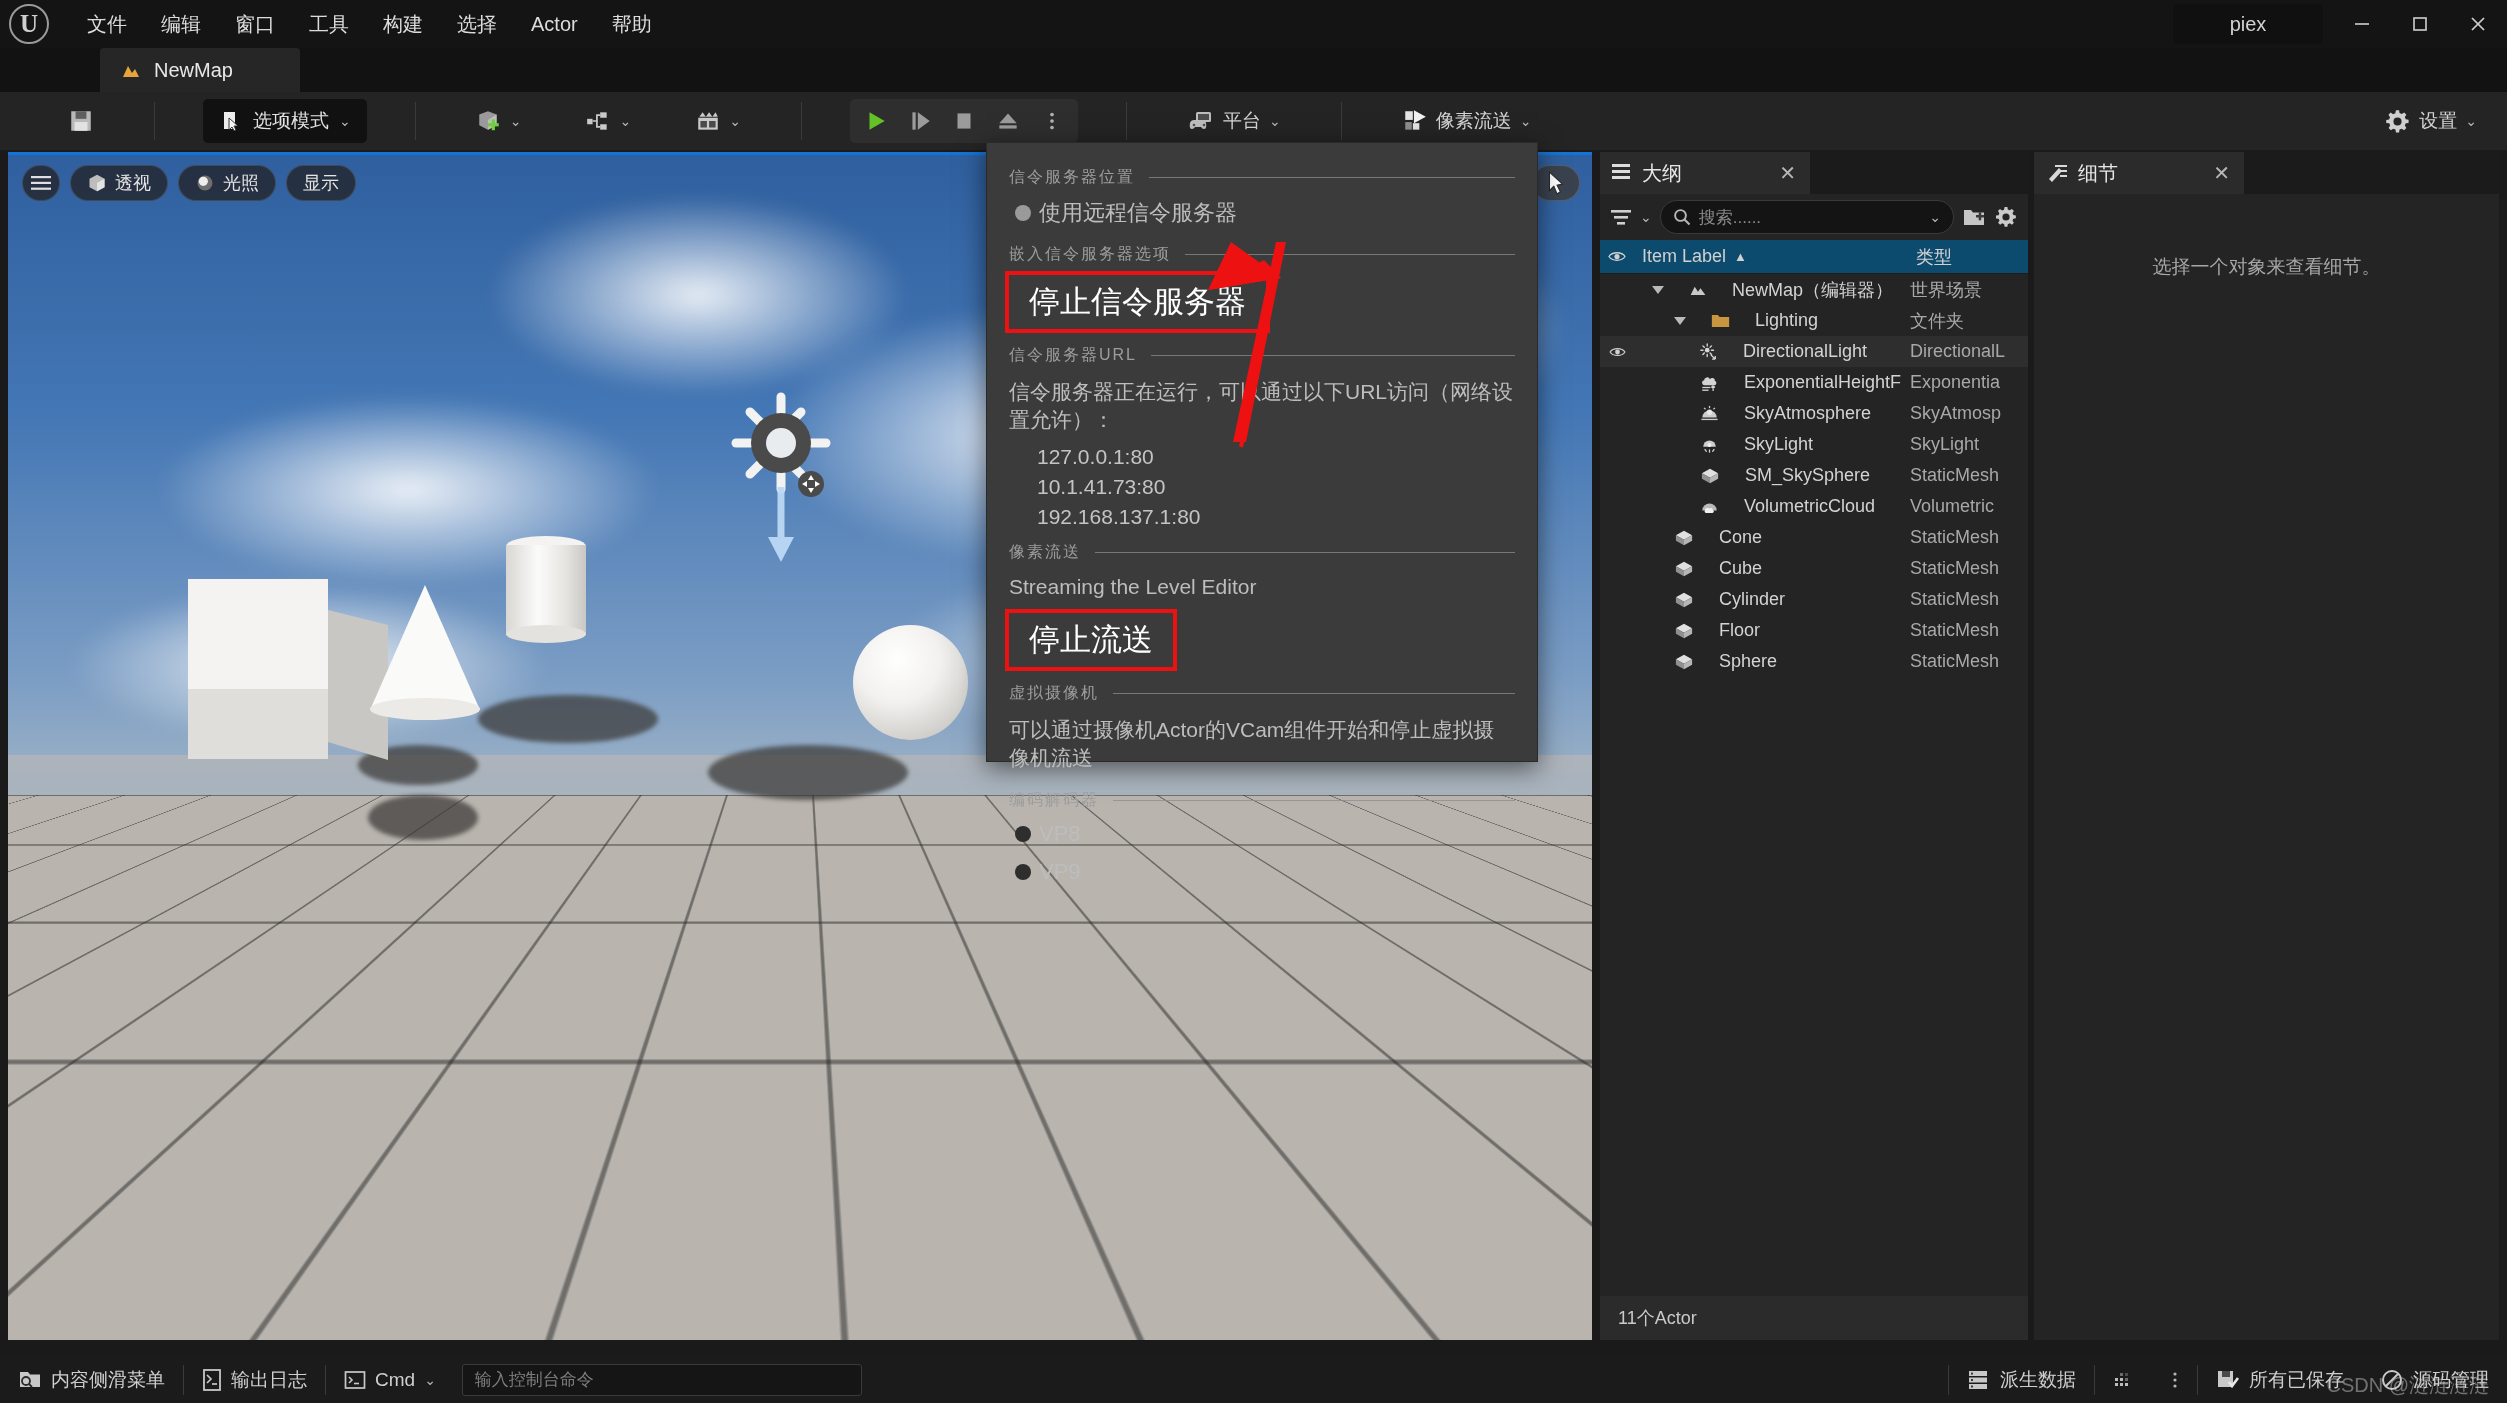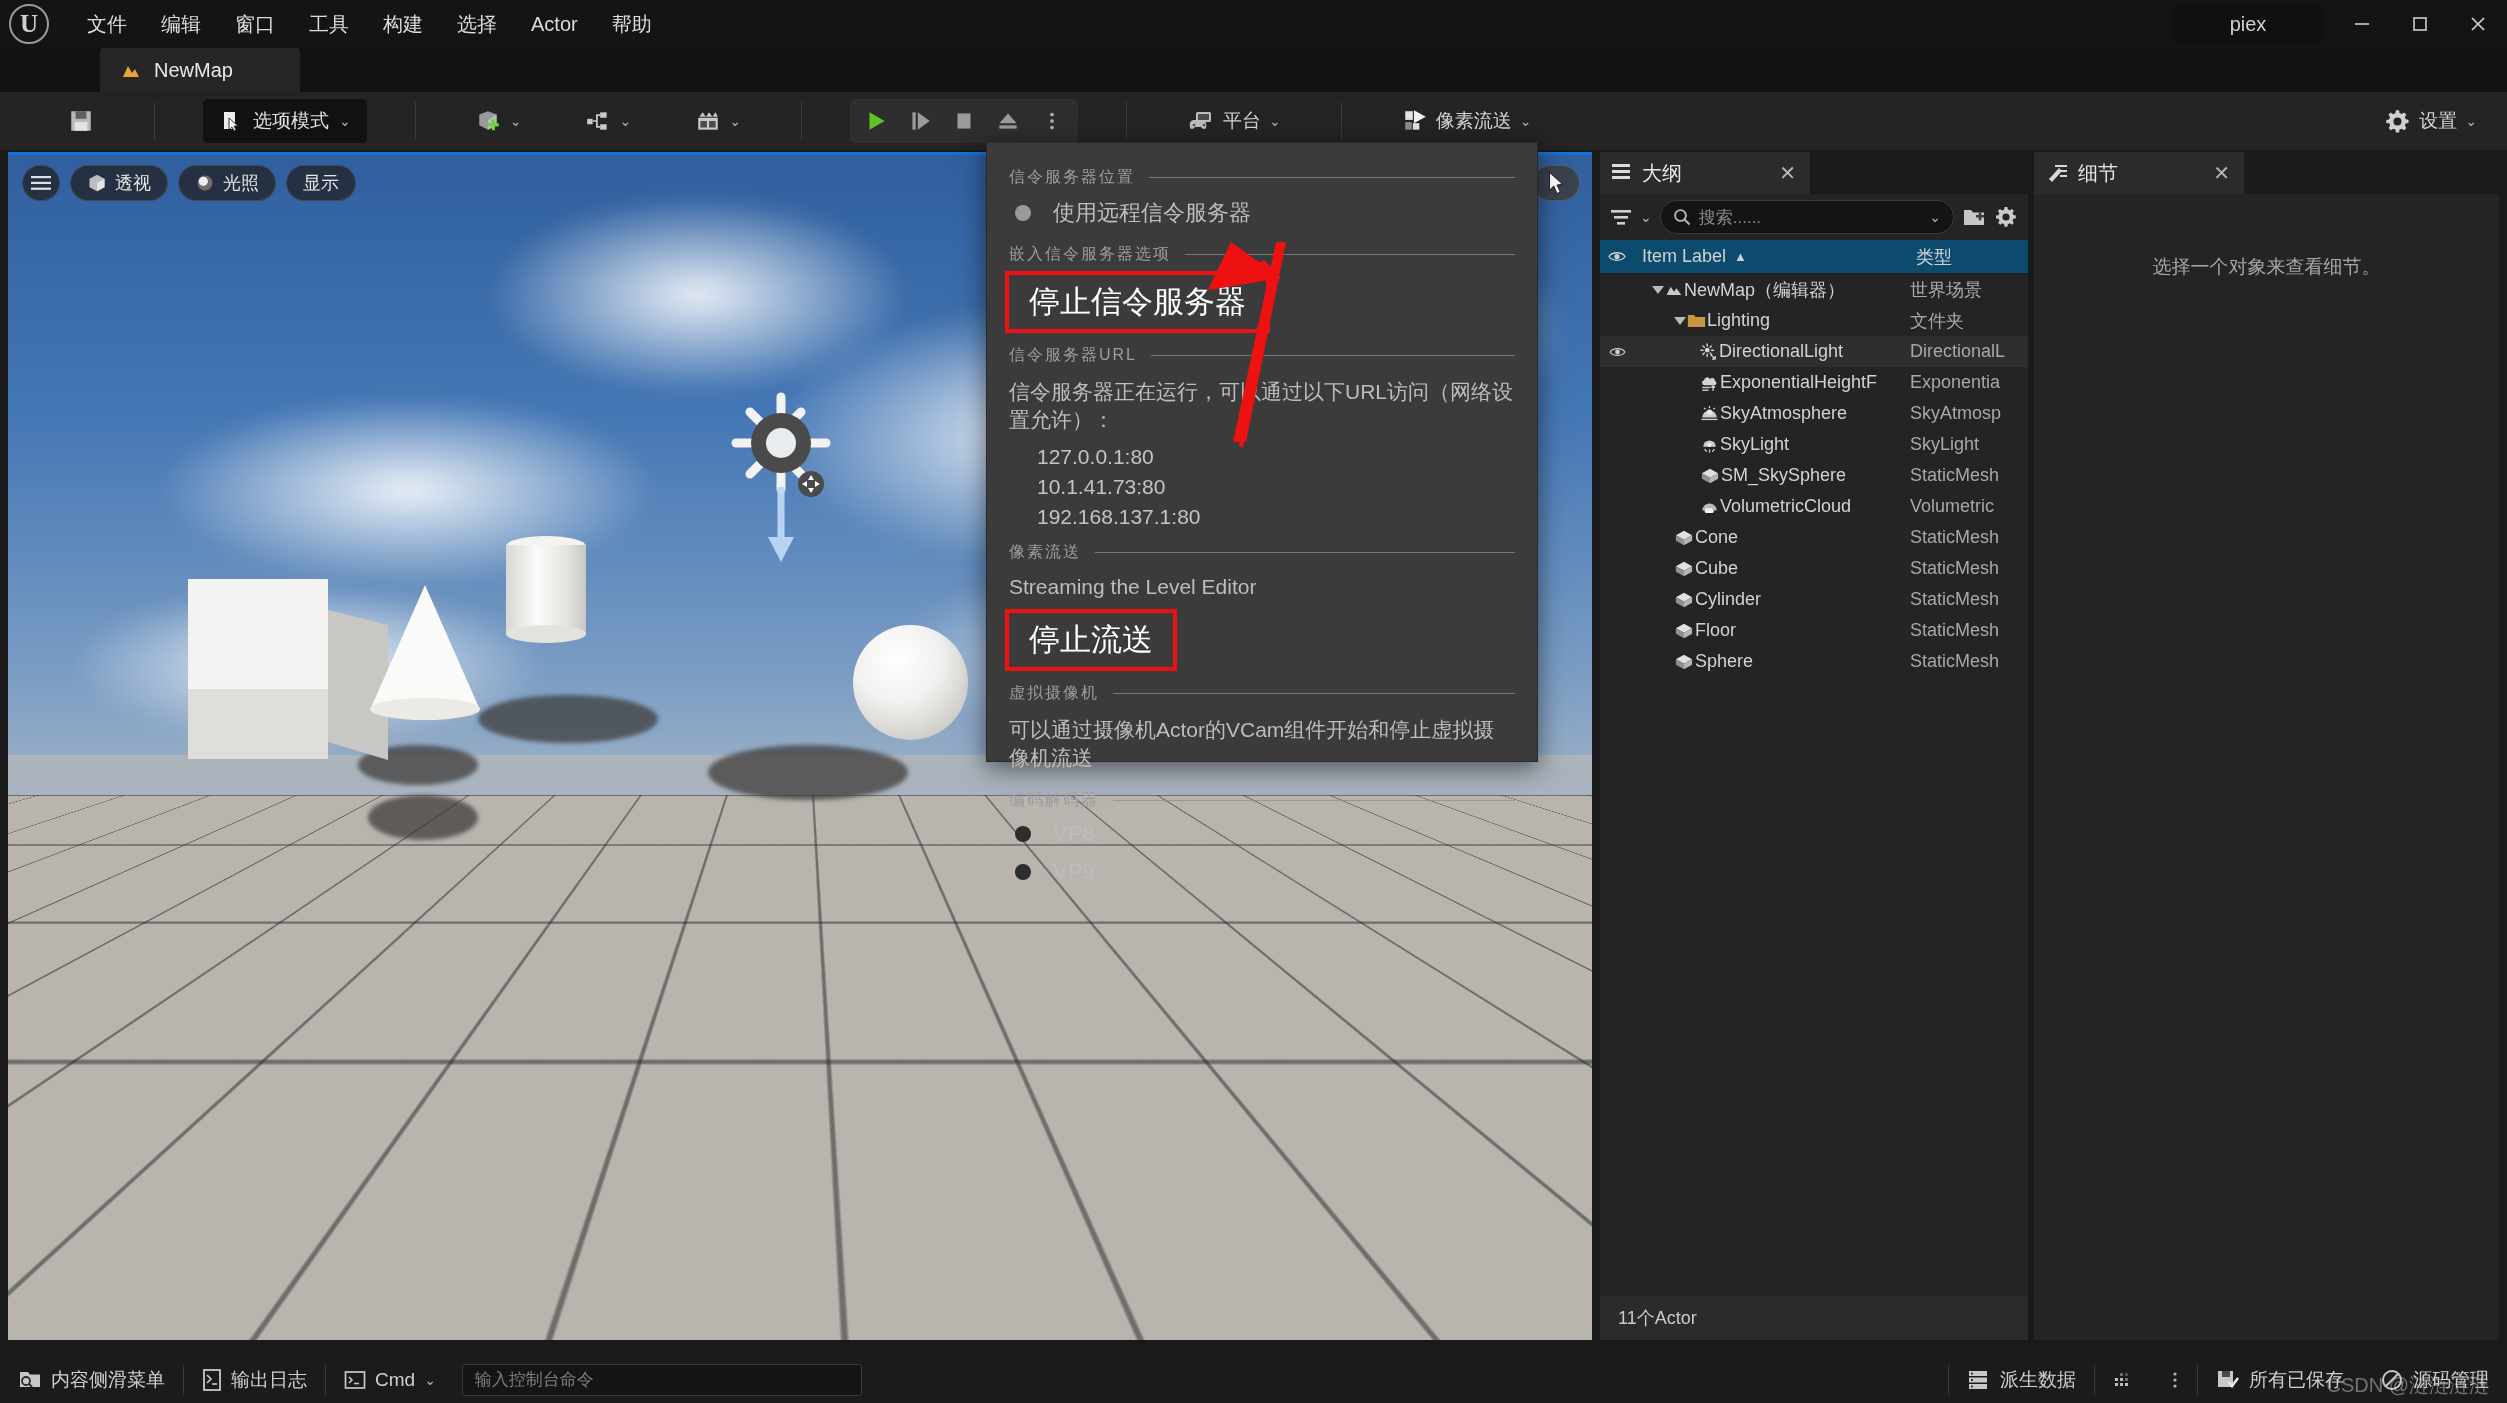--- a/index.html
+++ b/index.html
@@ -137,21 +137,21 @@
     position: absolute; left: 986px; top: 142px; width: 552px; height: 620px;
     background: #3b3b3b; border: 1px solid #2a2a2a; z-index: 40;
     box-shadow: 0 6px 24px rgba(0,0,0,0.55);
     padding: 14px 0 0 0;
   }
   .ps-section {
     display: flex; align-items: center; gap: 14px; padding: 10px 22px 4px 22px;
   }
   .ps-section-label { font-size: 16px; color: #9d9d9d; letter-spacing: 2px; white-space: nowrap; }
   .ps-section-rule { flex: 1; height: 1px; background: #8c8c8c; opacity: .75; }
-  .ps-radio-row { display: flex; align-items: center; gap: 22px; padding: 6px 22px 6px 28px; }
+  .ps-radio-row { display: flex; align-items: center; gap: 8px; padding: 6px 22px 6px 28px; }
   .ps-radio { width: 16px; height: 16px; border-radius: 50%; background: #2e2e2e; flex: none; }
   .ps-radio.on { background: #9a9a9a; }
   .ps-radio-label { font-size: 22px; color: #bdbdbd; }
   .ps-text { font-size: 21px; color: #bdbdbd; padding: 8px 22px; }
   .ps-url { font-size: 21px; color: #c4c4c4; padding: 3px 22px 3px 50px; }
   .ps-btn-wrap { padding: 6px 22px; }
   .ps-button {
     display: inline-flex; align-items: center; justify-content: center;
     min-height: 44px; padding: 6px 20px; background: #3b3b3b;
     font-size: 31px; color: #ffffff; font-weight: normal;
@@ -186,21 +186,21 @@
   }
   .out-header .col-eye { width: 34px; display: flex; align-items: center; justify-content: center; }
   .out-header .col-label { flex: 1; padding-left: 8px; display: flex; align-items: center; gap: 8px; }
   .out-header .col-type { width: 118px; padding-left: 6px; }
   .out-rows { flex: 1; overflow: hidden; }
   .out-row {
     height: 31px; display: flex; align-items: center; font-size: 18px; color: #d3d3d3;
   }
   .out-row.sel { background: #2e2e2e; }
   .out-row .eye { width: 34px; display: flex; align-items: center; justify-content: center; }
-  .out-row .lbl { flex: 1; display: flex; align-items: center; gap: 1px; overflow: hidden; white-space: nowrap; }
+  .out-row .lbl { flex: 1; display: flex; align-items: center; gap: 25px; overflow: hidden; white-space: nowrap; }
   .out-row .typ { width: 118px; color: #a8a8a8; overflow: hidden; white-space: nowrap; }
   .tri { width: 0; height: 0; border-left: 6px solid transparent; border-right: 6px solid transparent; border-top: 8px solid #b9b9b9; flex: none; }
   .indent1 { padding-left: 18px; }
   .indent2 { padding-left: 40px; }
   .indent3 { padding-left: 66px; }
   .out-footer {
     height: 44px; background: #2b2b2b; display: flex; align-items: center; padding-left: 18px;
     font-size: 18px; color: #cacaca;
   }
 

